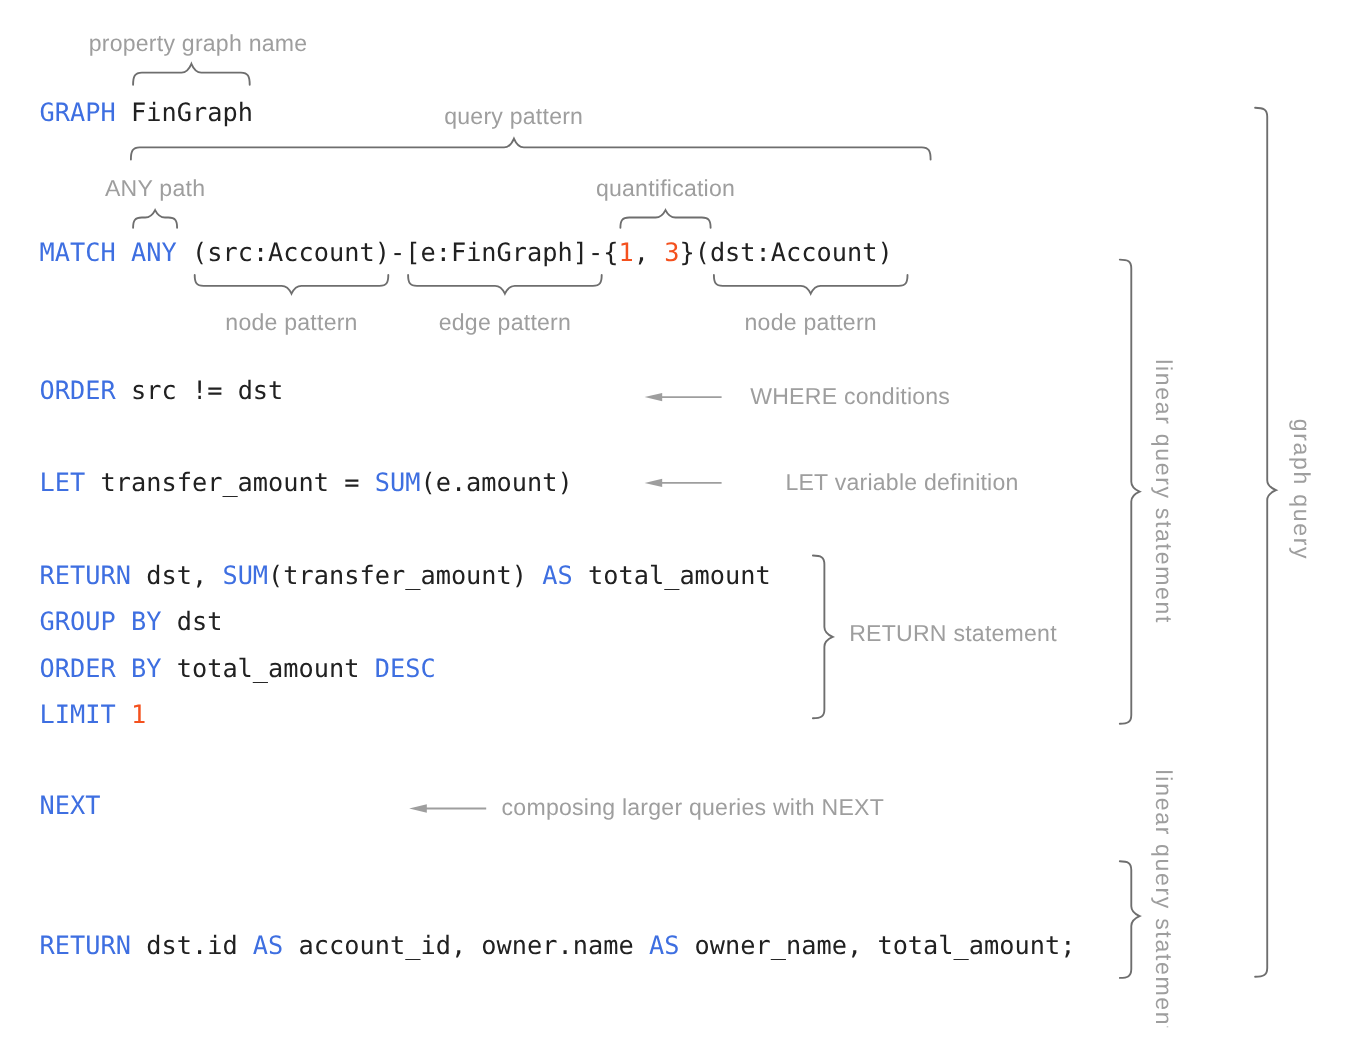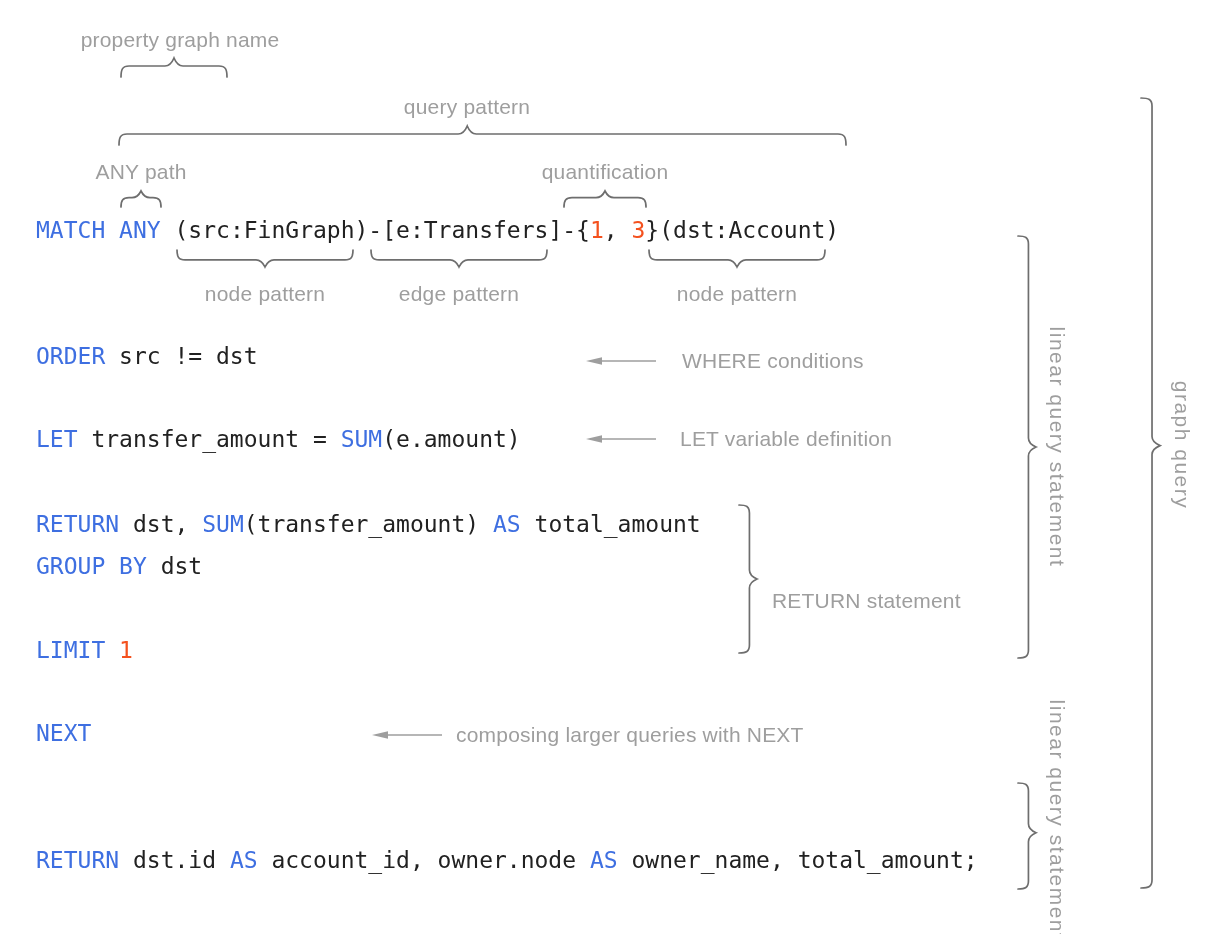--- a/index.html
+++ b/index.html
@@ -50,35 +50,37 @@
 <div id="canvas">
 
   <div class="note centered" style="left:180px;top:28px">property graph name</div>
   <div class="note centered" style="left:467px;top:95px">query pattern</div>
   <div class="note centered" style="left:141px;top:160px">ANY path</div>
   <div class="note centered" style="left:605px;top:160px">quantification</div>
   <div class="note centered" style="left:265px;top:282px">node pattern</div>
   <div class="note centered" style="left:459px;top:282px">edge pattern</div>
   <div class="note centered" style="left:737px;top:282px">node pattern</div>
   <div class="note" style="left:682px;top:349px">WHERE conditions</div>
-  <div class="note" style="left:680px;top:427px">LET variable definition</div>
-  <div class="note" style="left:772px;top:589px">RETURN statement</div>
+  <div class="note" style="left:714px;top:427px">LET variable definition</div>
+  <div class="note" style="left:772px;top:565px">RETURN statement</div>
   <div class="note" style="left:456px;top:723px">composing larger queries with NEXT</div>
   <div class="vlabel" style="left:1045px;top:447px">linear query statement</div>
   <div class="vlabel" style="left:1045px;top:820px">linear query statement</div>
   <div class="vlabel" style="left:1170px;top:445px">graph query</div>
 
-  <div class="code" style="top:217px"><span class="tok-kw">MATCH</span><span class="tok-plain"> </span><span class="tok-kw">ANY</span><span class="tok-plain"> (src:FinGraph)-[e:Transfers]-{</span><span class="tok-num">1</span><span class="tok-plain">, </span><span class="tok-num">3</span><span class="tok-plain">}(dst:Account)</span></div>
+  <div class="code" style="top:90px"><span class="tok-kw">GRAPH</span><span class="tok-plain"> FinGraph</span></div>
+  <div class="code" style="top:217px"><span class="tok-kw">MATCH</span><span class="tok-plain"> </span><span class="tok-kw">ANY</span><span class="tok-plain"> (src:Account)-[e:FinGraph]-{</span><span class="tok-num">1</span><span class="tok-plain">, </span><span class="tok-num">3</span><span class="tok-plain">}(dst:Account)</span></div>
   <div class="code" style="top:343px"><span class="tok-kw">ORDER</span><span class="tok-plain"> src != dst</span></div>
   <div class="code" style="top:511px"><span class="tok-kw">RETURN</span><span class="tok-plain"> dst, </span><span class="tok-kw">SUM</span><span class="tok-plain">(transfer_amount) </span><span class="tok-kw">AS</span><span class="tok-plain"> total_amount</span></div>
   <div class="code" style="top:426px"><span class="tok-kw">LET</span><span class="tok-plain"> transfer_amount = </span><span class="tok-kw">SUM</span><span class="tok-plain">(e.amount)</span></div>
   <div class="code" style="top:553px"><span class="tok-kw">GROUP BY</span><span class="tok-plain"> dst</span></div>
+  <div class="code" style="top:595px"><span class="tok-kw">ORDER BY</span><span class="tok-plain"> total_amount </span><span class="tok-kw">DESC</span></div>
   <div class="code" style="top:637px"><span class="tok-kw">LIMIT</span><span class="tok-plain"> </span><span class="tok-num">1</span></div>
   <div class="code" style="top:720px"><span class="tok-kw">NEXT</span></div>
-  <div class="code" style="top:847px"><span class="tok-kw">RETURN</span><span class="tok-plain"> dst.id </span><span class="tok-kw">AS</span><span class="tok-plain"> account_id, owner.node </span><span class="tok-kw">AS</span><span class="tok-plain"> owner_name, total_amount;</span></div>
+  <div class="code" style="top:847px"><span class="tok-kw">RETURN</span><span class="tok-plain"> dst.id </span><span class="tok-kw">AS</span><span class="tok-plain"> account_id, owner.name </span><span class="tok-kw">AS</span><span class="tok-plain"> owner_name, total_amount;</span></div>
 
   <div class="brace" style="left:121px;top:58px;width:106px;height:19px">
       <svg width="106" height="19">
         <path d="M0 19 C0 11.4 1.5 7.9799999999999995 8 7.9799999999999995 L44 7.9799999999999995 C49 7.9799999999999995 51.5 3.5909999999999997 53 0 C54.5 3.5909999999999997 57 7.9799999999999995 62 7.9799999999999995 L98 7.9799999999999995 C104.5 7.9799999999999995 106 11.4 106 19" fill="none" stroke="var(--brace)" stroke-width="1.7" stroke-linecap="round"></path>
       </svg>
     </div>
   <div class="brace" style="left:119px;top:126px;width:727px;height:19px">
       <svg width="727" height="19">
         <path d="M0 19 C0 11.4 1.5 7.9799999999999995 8 7.9799999999999995 L339.233 7.9799999999999995 C344.233 7.9799999999999995 346.733 3.5909999999999997 348.233 0 C349.733 3.5909999999999997 352.233 7.9799999999999995 357.233 7.9799999999999995 L719 7.9799999999999995 C725.5 7.9799999999999995 727 11.4 727 19" fill="none" stroke="var(--brace)" stroke-width="1.7" stroke-linecap="round"></path>
       </svg>

